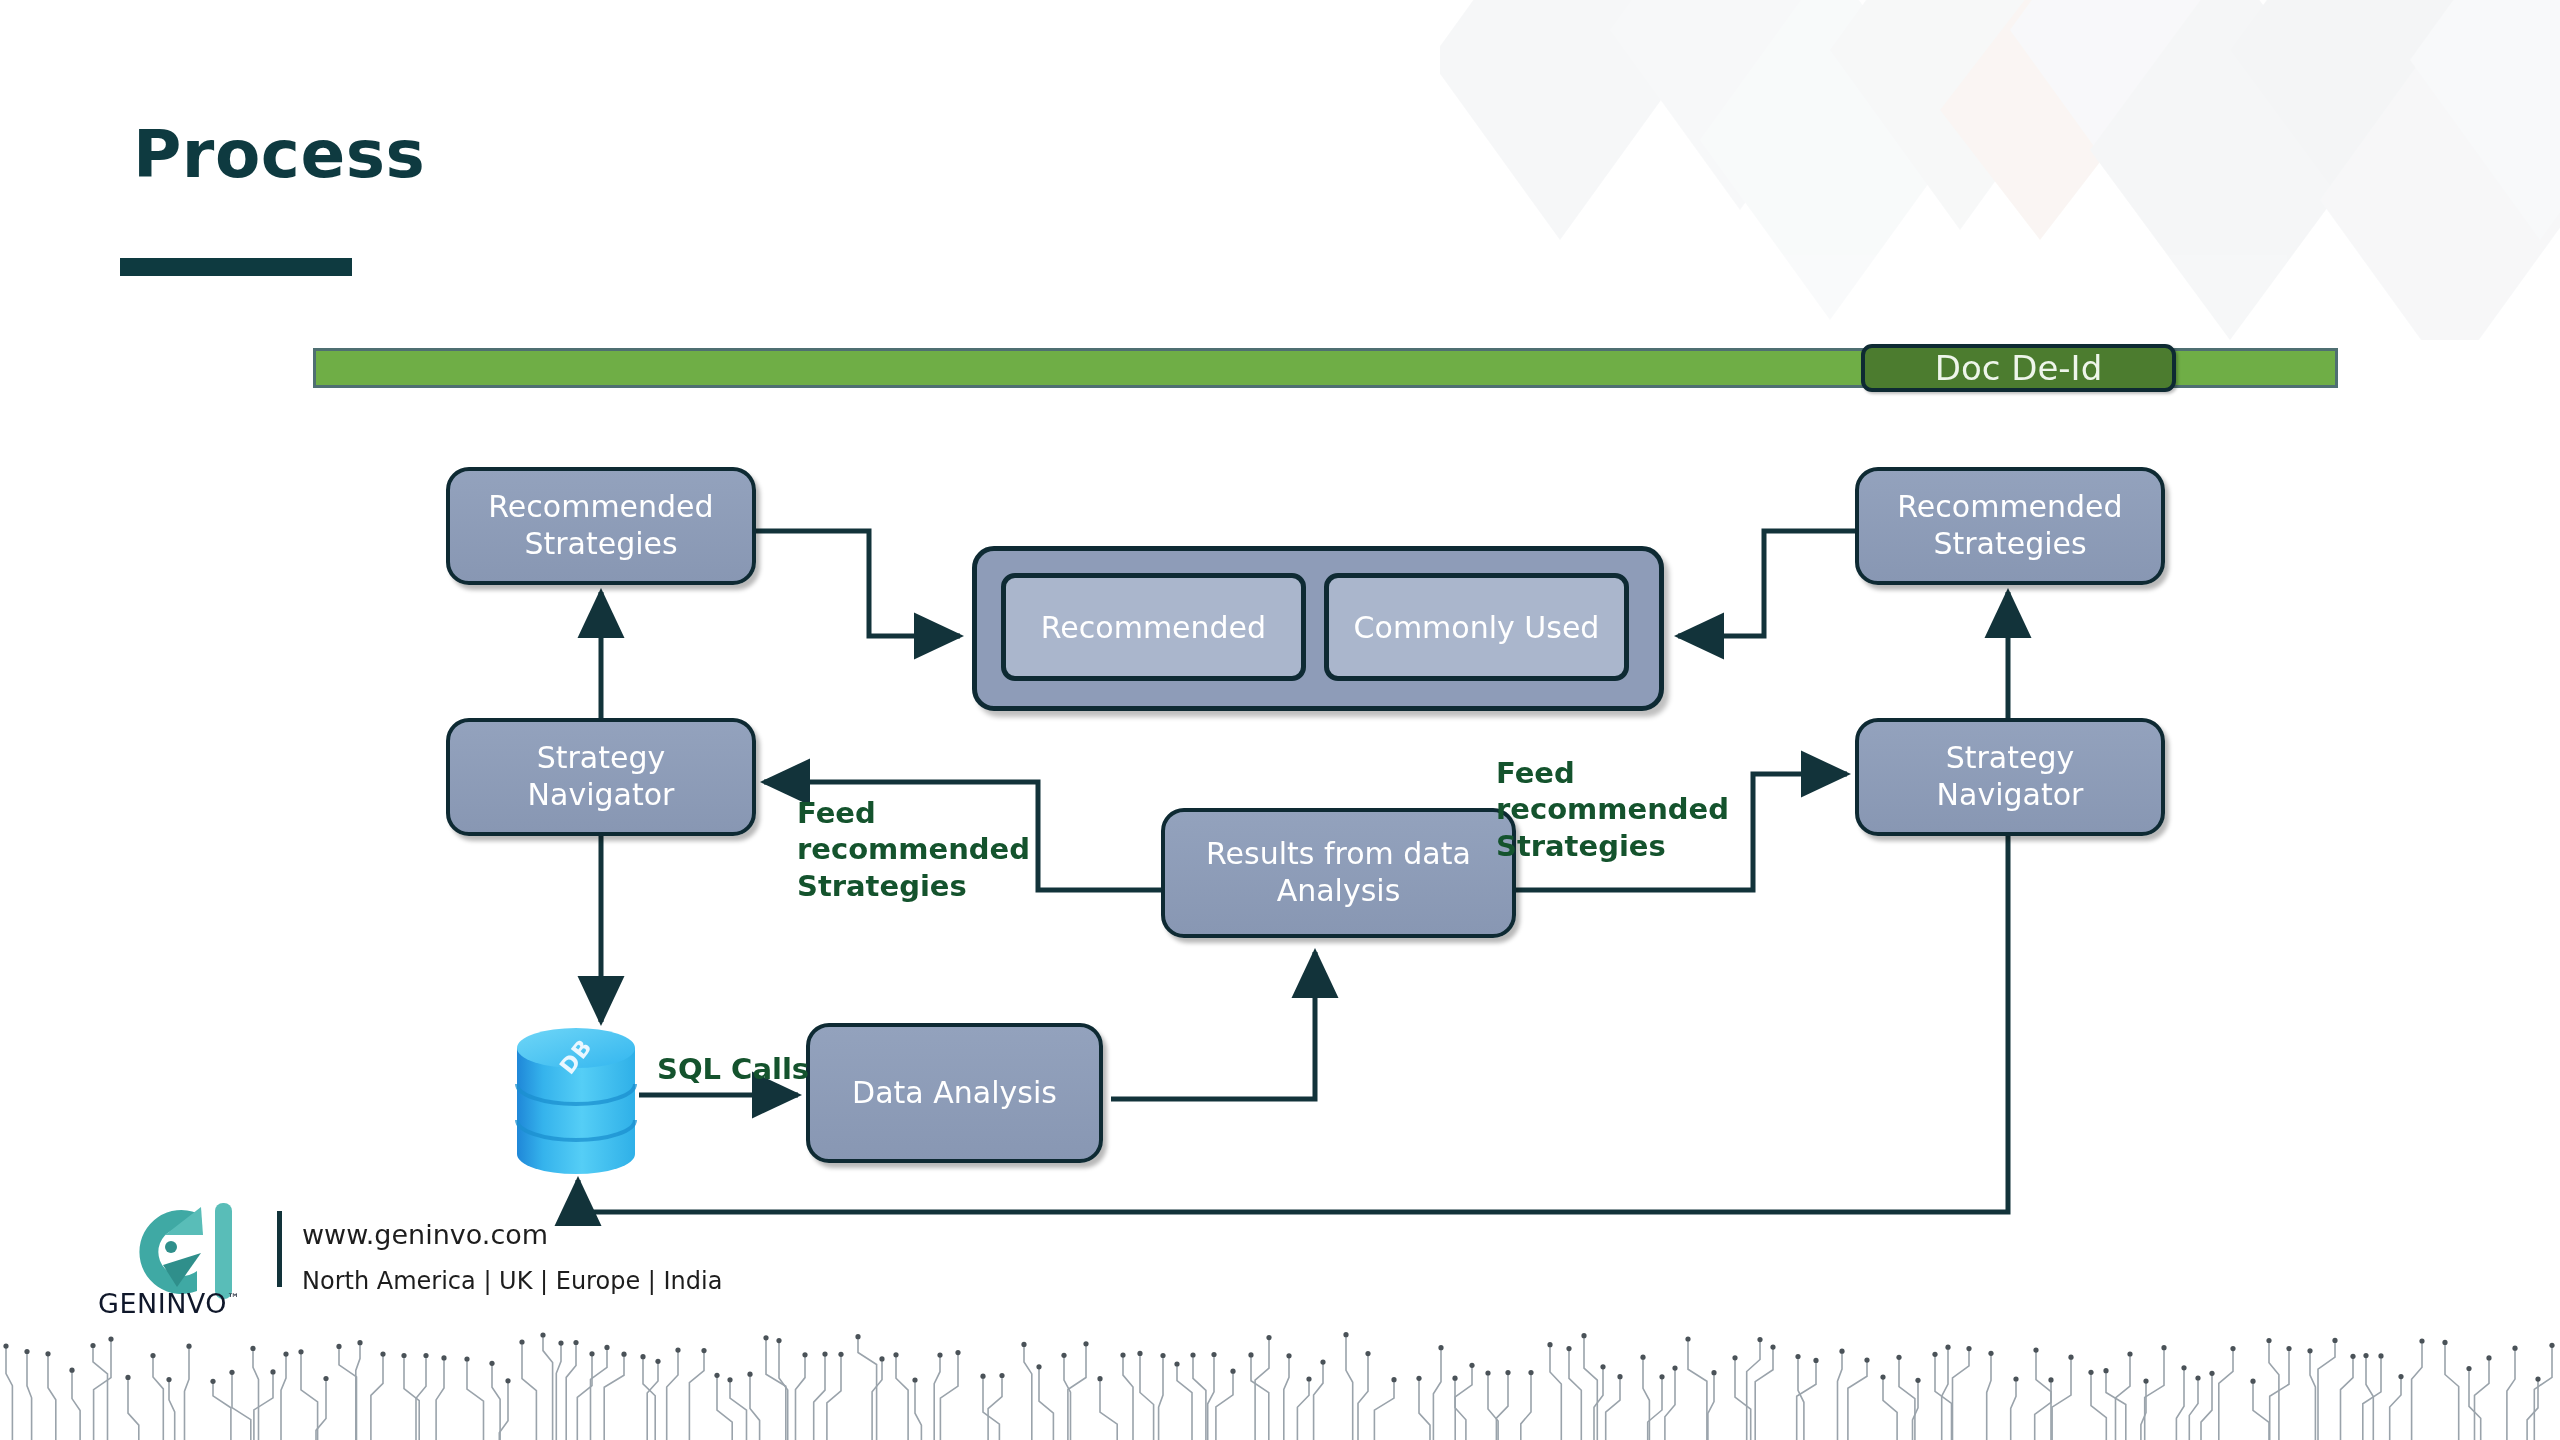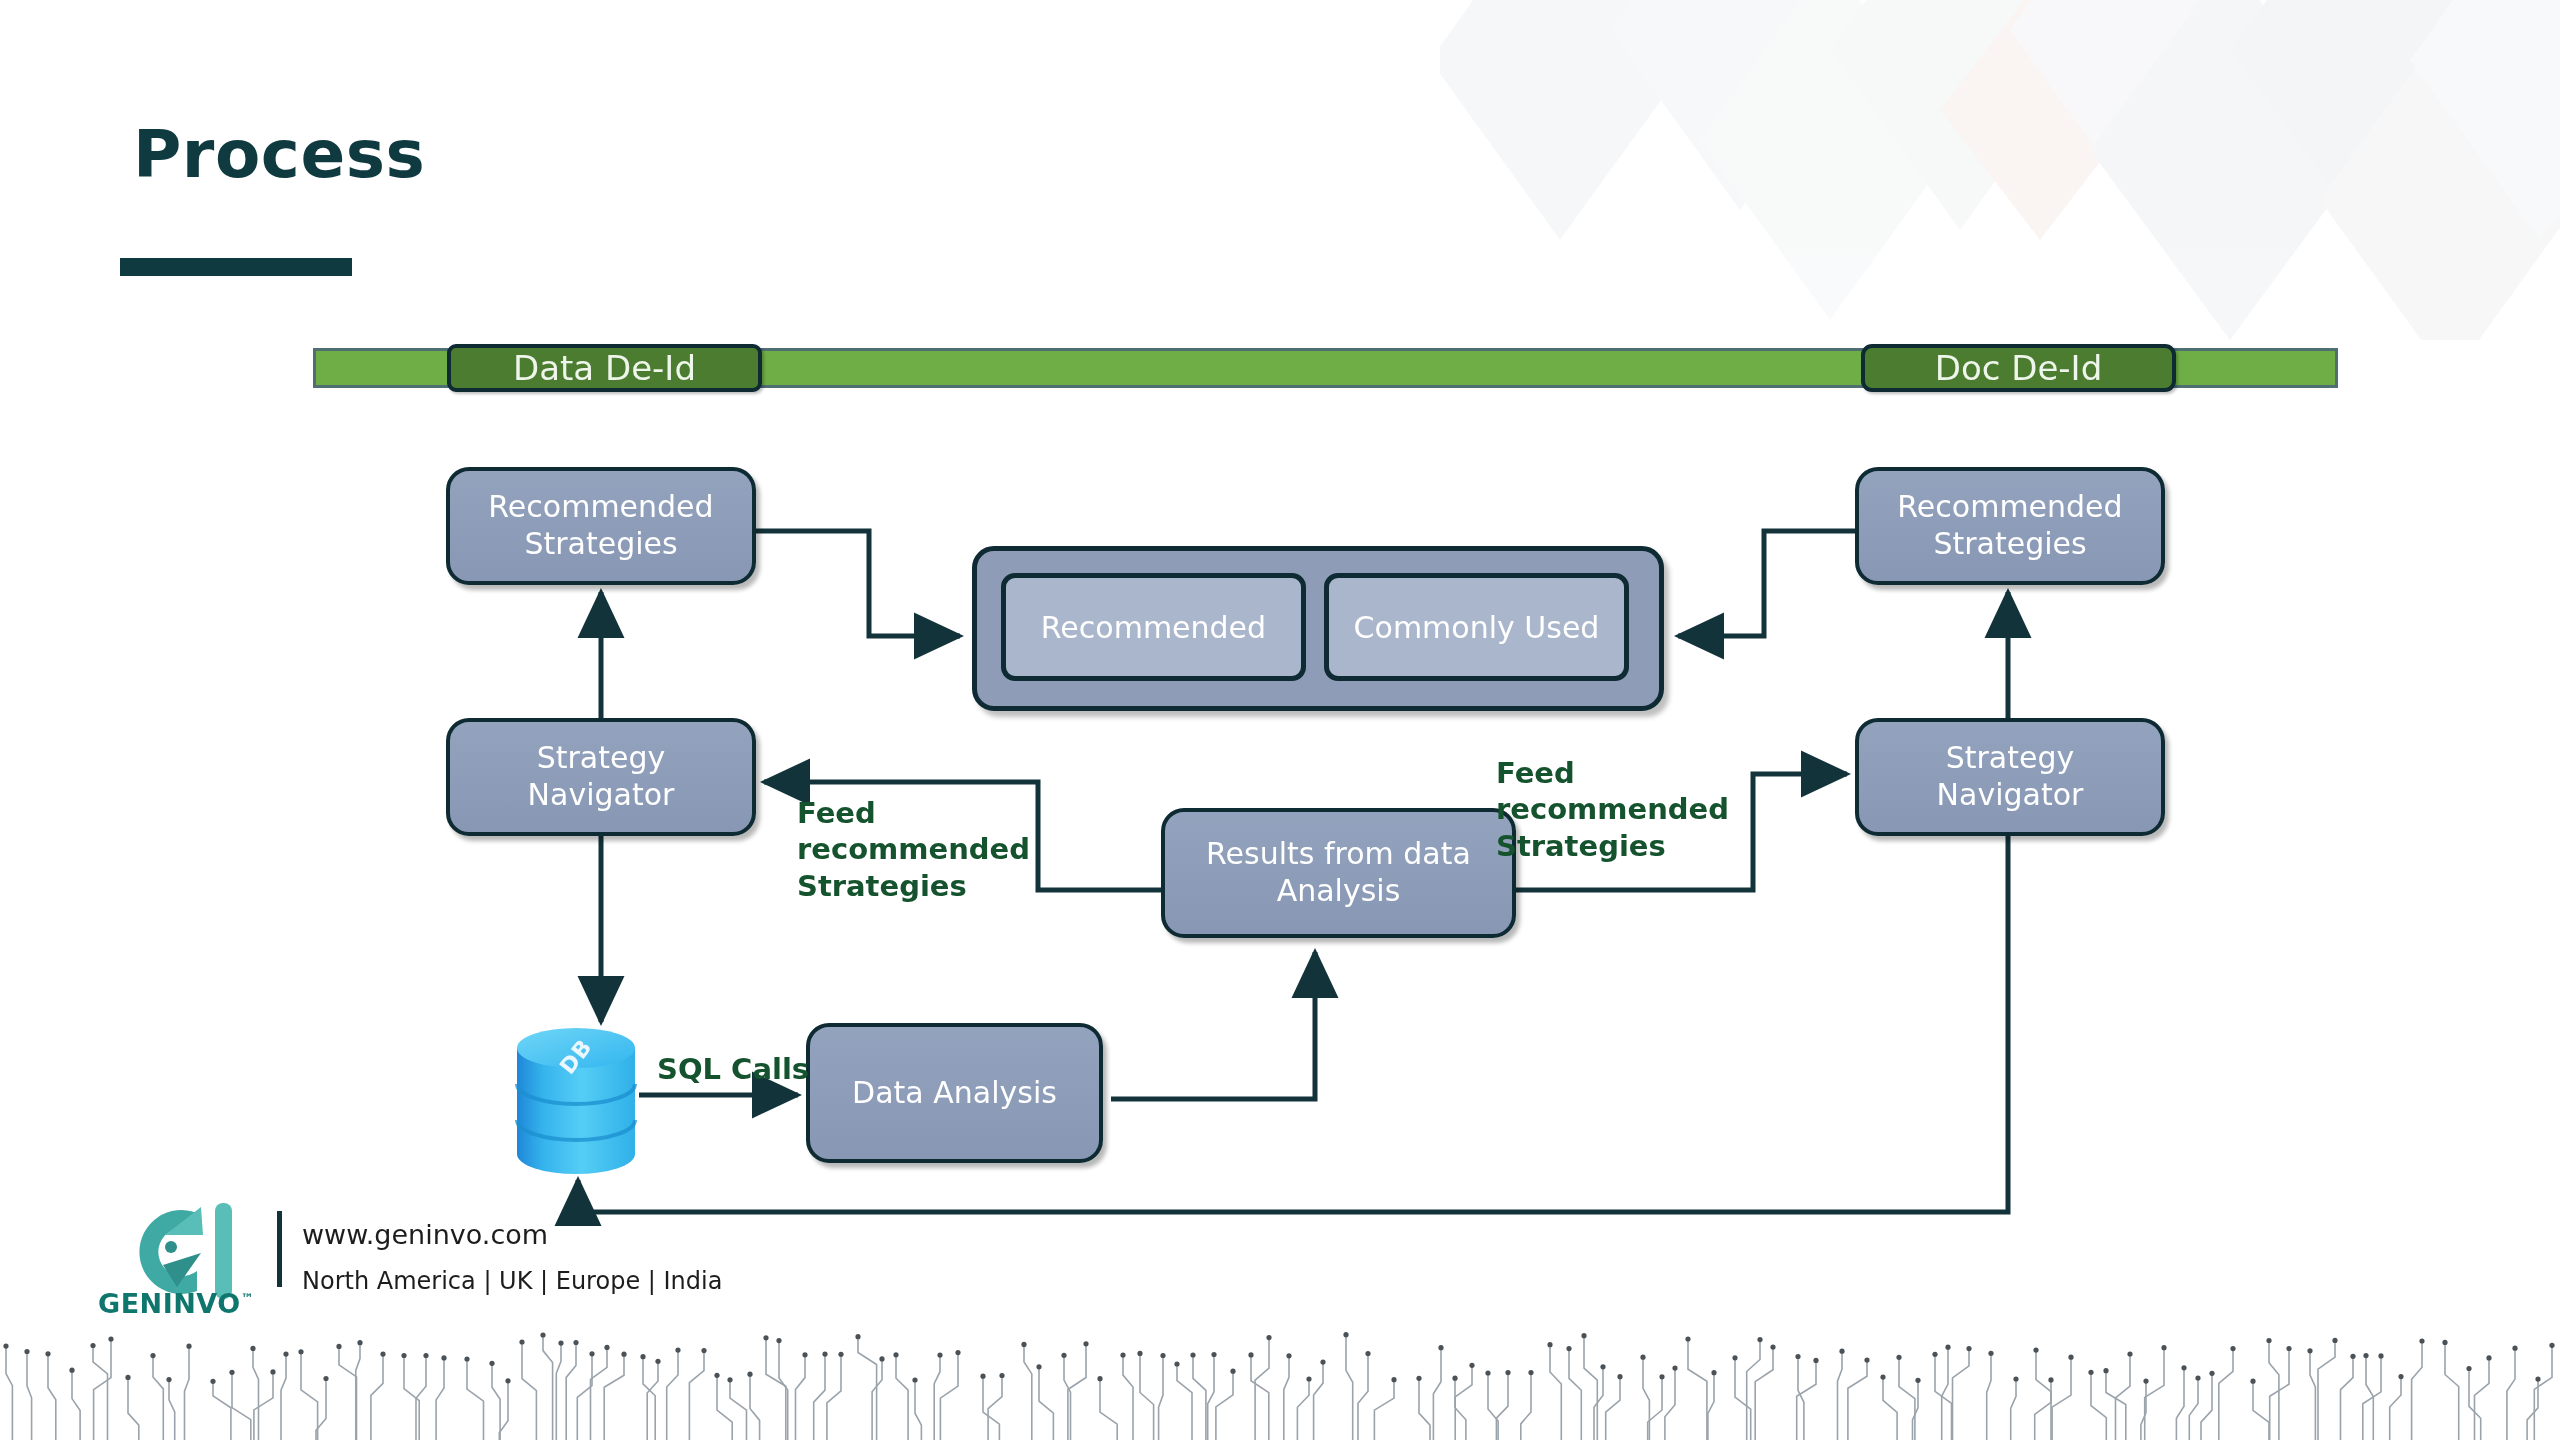--- a/index.html
+++ b/index.html
@@ -98,21 +98,21 @@
     pointer-events:none;
   }
 
   
   .wires{position:absolute;left:0;top:0;width:2560px;height:1440px;pointer-events:none;}
 
   
   .logo-wrap{position:absolute;left:105px;top:1195px;width:135px;height:125px;}
   .logo-text{
     position:absolute;left:98px;top:1288px;
-    font-size:27px;font-weight:bold;color:#0f766e;letter-spacing:.5px;
+    font-size:27px;font-weight:normal;color:#0f172a;letter-spacing:.5px;
     font-family:"DejaVu Sans", sans-serif;
   }
   .logo-tm{font-size:13px;vertical-align:super;}
   .foot-rule{position:absolute;left:277px;top:1211px;width:5px;height:76px;background:#12333a;}
   .foot-url{
     position:absolute;left:302px;top:1219px;color:#1d1d1d;font-size:27px;
     font-family:"DejaVu Sans", sans-serif;
   }
   .foot-regions{
     position:absolute;left:302px;top:1255px;color:#1d1d1d;font-size:24px;
@@ -137,21 +137,20 @@
       <polygon points="930,-140 1070,50 930,240 790,50" fill="#eceef0"></polygon>
       <polygon points="1010,20 1140,200 1010,380 880,200" fill="#f1f2f4"></polygon>
       <polygon points="1100,-120 1230,60 1100,240 970,60" fill="#f3f5f6"></polygon>
     </g>
   </svg>
 
   <div class="page-title">Process</div>
   <div class="title-rule"></div>
 
   <div class="green-band"></div>
-  <div class="deid-chip" id="chip-data">Data De-Id</div>
   <div class="deid-chip" id="chip-doc">Doc De-Id</div>
 
   <svg class="wires" viewBox="0 0 2560 1440">
     <defs>
       <marker id="ah" markerWidth="11" markerHeight="11" refX="9.2" refY="5.5" orient="auto">
         <path d="M0,0.8 L10,5.5 L0,10.2 z" fill="#12333a"></path>
       </marker>
     </defs>
     <g stroke="#12333a" stroke-width="5" fill="none">
 

